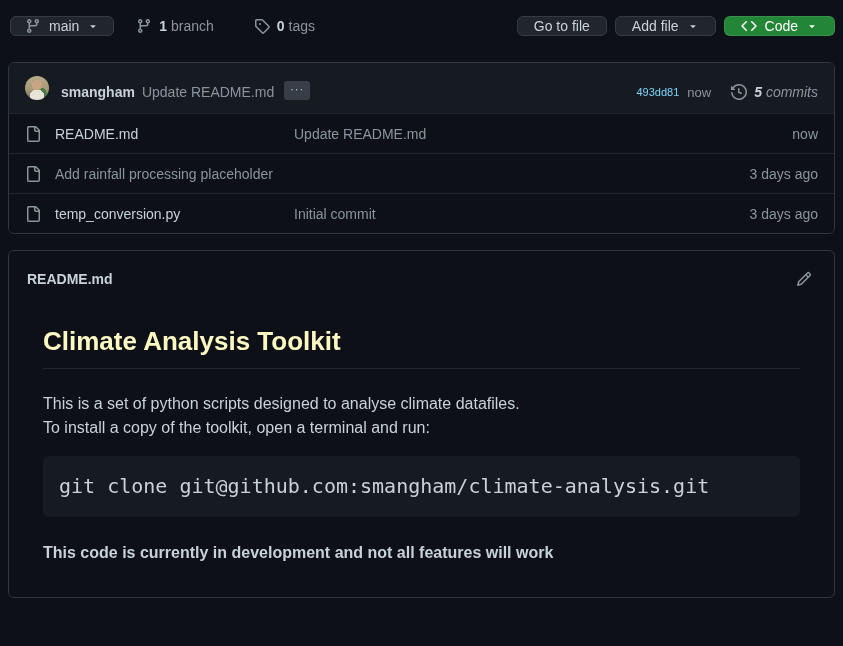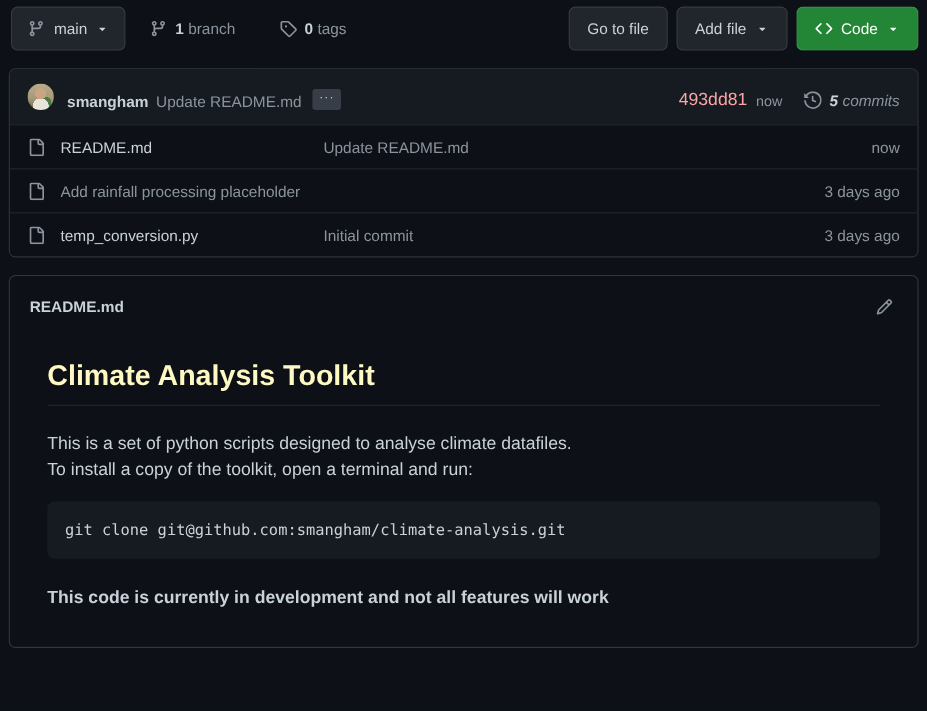--- a/index.html
+++ b/index.html
@@ -13,21 +13,21 @@
 
   
   .toolbar {
     display: flex; align-items: center;
     padding: 10px 8px 0 10px; height: 42px;
   }
   .btn {
     display: inline-flex; align-items: center; gap: 8px;
     background: #21262d; border: 1px solid #363b42; border-radius: 6px;
     color: #c9d1d9; font-size: 14px; line-height: 20px;
-    padding: 5px 16px; height: 40px; cursor: pointer;
+    padding: 5px 16px; height: 20px; cursor: pointer;
   }
   .btn .muted-icon { color: #8b949e; }
   .caret { color: inherit; }
   .branch-btn { padding: 5px 14px; }
   .repo-stats { display: flex; align-items: flex-end; gap: 40px; margin-left: 22px; }
   .stat { display: inline-flex; align-items: center; gap: 7px; font-size: 14px; color: #8b949e; }
   .stat .count { color: #c9d1d9; font-weight: bold; }
   .toolbar-right { margin-left: auto; display: flex; align-items: center; gap: 8px; }
   .btn-green {
     background: #238636; border-color: rgba(240,246,252,0.1); color: #ffffff;
@@ -54,21 +54,21 @@
     margin-right: 12px;
   }
   .commit-author { font-weight: bold; color: #c9d1d9; margin-right: 7px; cursor: pointer; }
   .commit-msg { color: #8b949e; margin-right: 10px; cursor: pointer; }
   .ellipsis-btn {
     background: #373e47; color: #c9d1d9; border: none; border-radius: 3px;
     font-size: 11px; letter-spacing: 1px; line-height: 1;
     padding: 3px 6px 5px 6px; cursor: pointer;
   }
   .commit-right { margin-left: auto; display: flex; align-items: center; gap: 8px; }
-  .commit-sha { color: #fca5a5; font-size: 16px; cursor: pointer; }
+  .commit-sha { color: #7dd3fc; font-size: 11px; cursor: pointer; }
   .commit-time { color: #8b949e; font-size: 13px; margin-right: 12px; }
   .commits-link { display: inline-flex; align-items: center; gap: 7px; color: #8b949e; font-size: 14px; cursor: pointer; font-style: italic; }
   .commits-link .count { color: #c9d1d9; font-weight: bold; }
   .file-row {
     display: flex; align-items: center; height: 40px;
     padding: 0 16px; border-top: 1px solid #21262d;
     background: #0d1117; font-size: 14px;
   }
   .file-row .ficon { color: #8b949e; margin-right: 14px; flex: 0 0 16px; }
   .file-name { flex: 0 0 239px; color: #c9d1d9; cursor: pointer; }
@@ -92,21 +92,21 @@
     font-size: 26px; font-weight: bold; color: #fef9c3;
     margin-top: 22px; padding-bottom: 10px;
     border-bottom: 1px solid #21262d; line-height: 1.25;
   }
   .readme-body p { line-height: 1.5; }
   .p1 { margin-top: 23px; }
   .p2 { margin-top: 0; }
   .code-block {
     margin-top: 16px; background: #161b22; border-radius: 6px;
     padding: 16px; font-family: "DejaVu Sans Mono", "Liberation Mono", monospace;
-    font-size: 14px; line-height: 1.45; color: #c9d1d9;
+    font-size: 20px; line-height: 1.45; color: #c9d1d9;
     overflow: auto;
   }
   .note { margin-top: 24px; font-weight: bold; }
 </style>
 </head>
 <body>
 
 <div class="page">
 
   <div class="toolbar">

